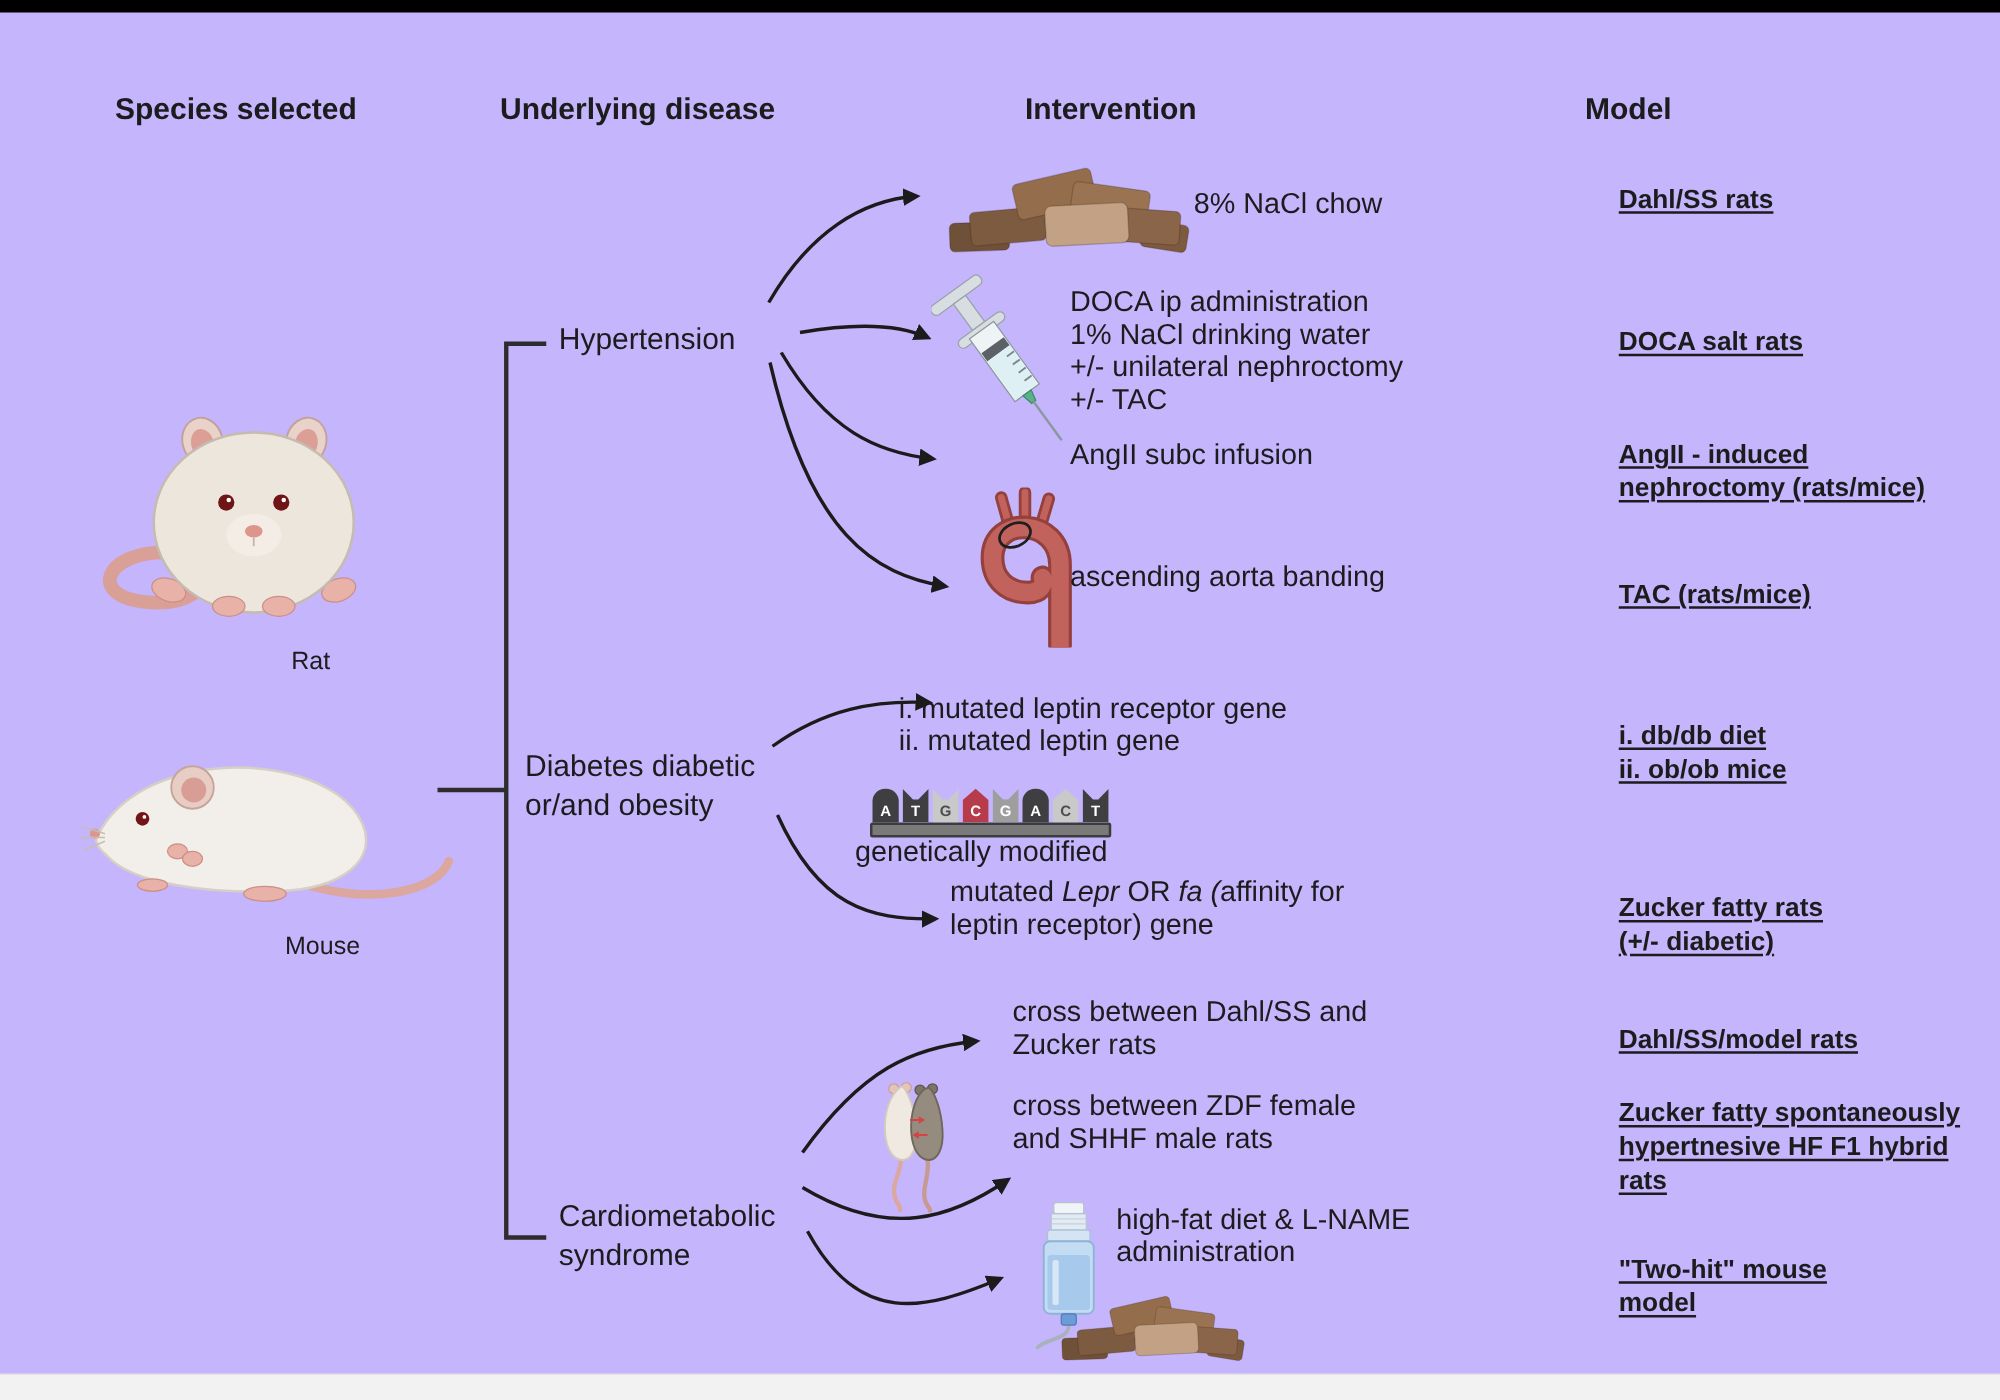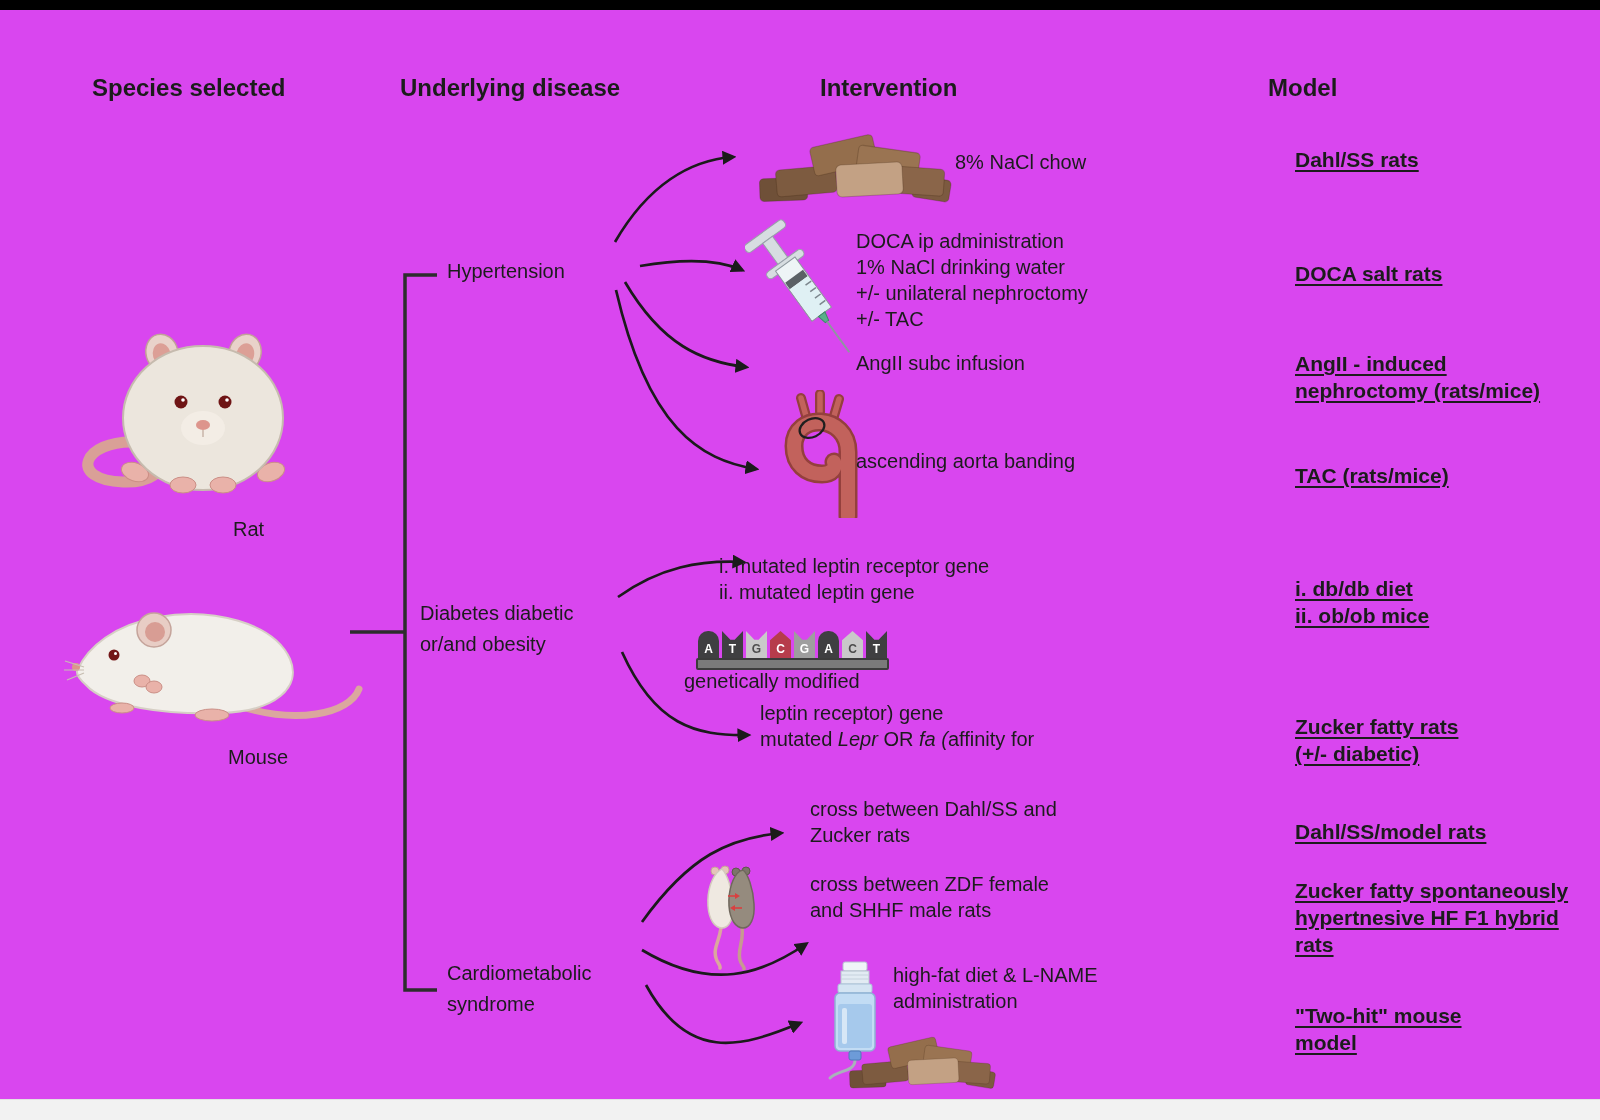--- a/index.html
+++ b/index.html
@@ -1,23 +1,23 @@
 <!DOCTYPE html>
 <html><head>
 <meta charset="utf-8">
 <style>
   html,body{margin:0;padding:0;background:#fff;}
-  .canvas{position:relative;width:1600px;height:1120px;background:#d946ef;overflow:hidden;
+  .canvas{position:relative;width:1600px;height:1120px;background:#c4b5fd;overflow:hidden;
           font-family:"Liberation Sans",sans-serif;color:#1c1c1c;}
   .topbar{position:absolute;left:0;top:0;width:1600px;height:10px;background:#000;}
   .bottomstrip{position:absolute;left:0;bottom:0;width:1600px;height:20px;background:#f2f2f2;border-top:1px solid #e2e2e2;}
   .hdr{position:absolute;font-weight:bold;font-size:24px;}
   .species-lbl{position:absolute;font-size:20px;}
-  .disease{position:absolute;font-size:20px;line-height:31px;}
-  .iv{position:absolute;font-size:20px;line-height:26px;}
+  .disease{position:absolute;font-size:24px;line-height:31px;}
+  .iv{position:absolute;font-size:23px;line-height:26px;}
   .iv i{font-style:italic;}
   .model{position:absolute;font-size:21px;font-weight:bold;line-height:27px;}
   .model .ln{text-decoration:underline;text-decoration-thickness:2px;text-underline-offset:3px;}
   svg.lines{position:absolute;left:0;top:0;pointer-events:none;}
   .icon{position:absolute;}
   
   .dna{position:absolute;left:696px;top:631px;width:193px;}
   .dna-row{display:flex;gap:3px;align-items:flex-end;justify-content:center;}
   .dna-block{width:21px;height:27px;display:flex;align-items:flex-end;justify-content:center;
              font-size:12px;font-weight:bold;padding-bottom:2px;box-sizing:border-box;}
@@ -212,22 +212,22 @@
   <div class="iv" style="left:856px;top:448px">ascending aorta banding</div>
 
   <div class="iv" style="left:719px;top:553px">
     <div>i. mutated leptin receptor gene</div>
     <div>ii. mutated leptin gene</div>
   </div>
 
   <div class="iv" style="left:684px;top:668px">genetically modified</div>
 
   <div class="iv" style="left:760px;top:700px">
+    <div><span>mutated </span><i>Lepr</i><span> OR </span><i>fa</i><i> (</i><span>affinity for</span></div>
     <div>leptin receptor) gene</div>
-    <div><span>mutated </span><i>Lepr</i><span> OR </span><i>fa</i><i> (</i><span>affinity for</span></div>
   </div>
 
   <div class="iv" style="left:810px;top:871px">
     <div>cross between ZDF female</div>
     <div>and SHHF male rats</div>
   </div>
 
   <div class="iv" style="left:810px;top:796px">
     <div>cross between Dahl/SS and</div>
     <div>Zucker rats</div>

